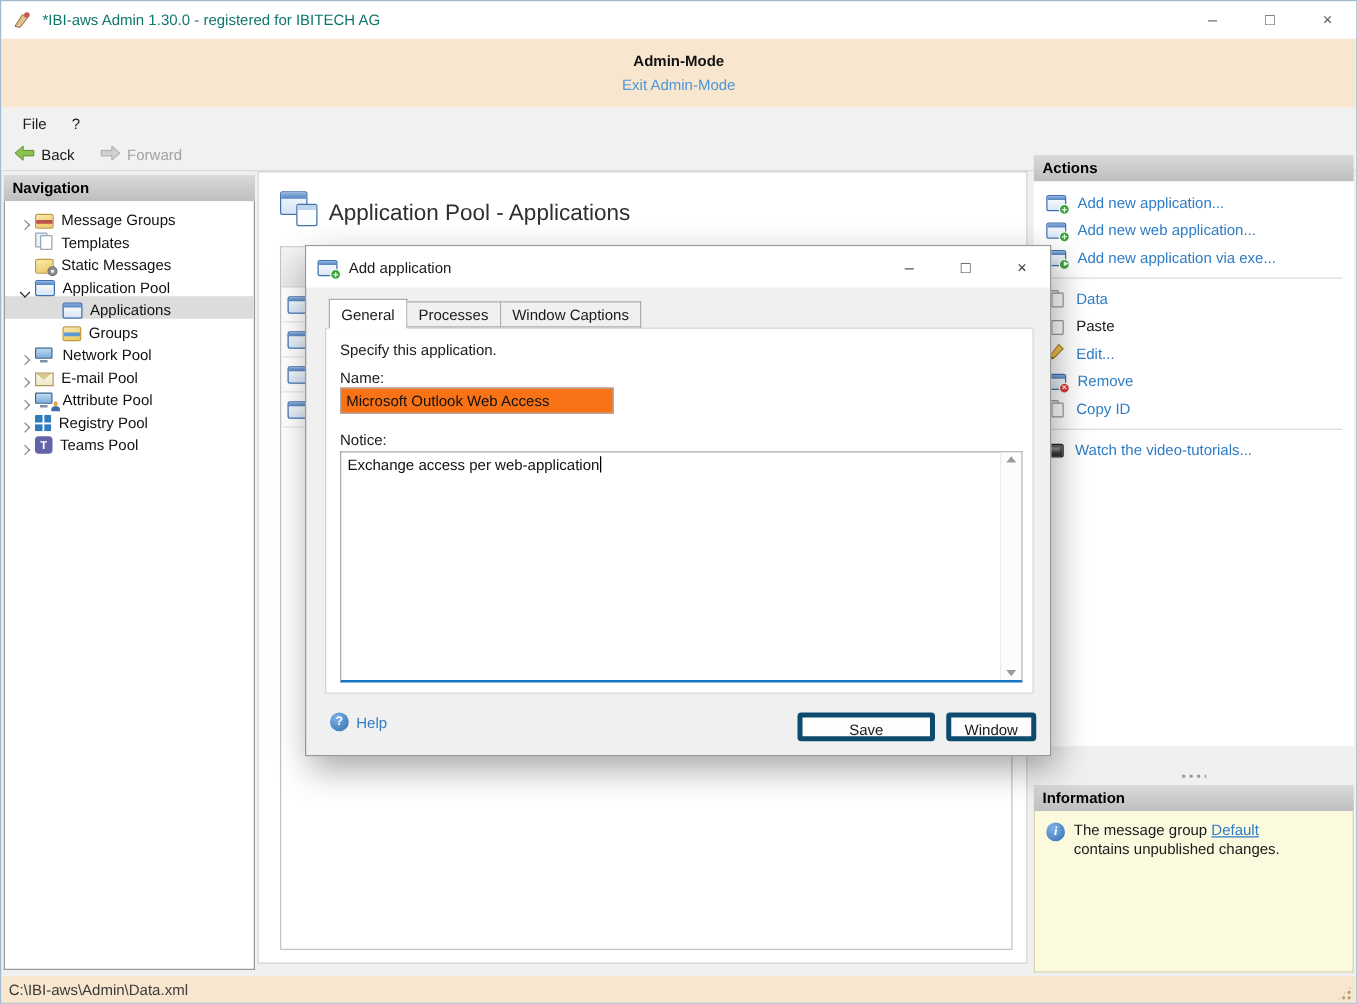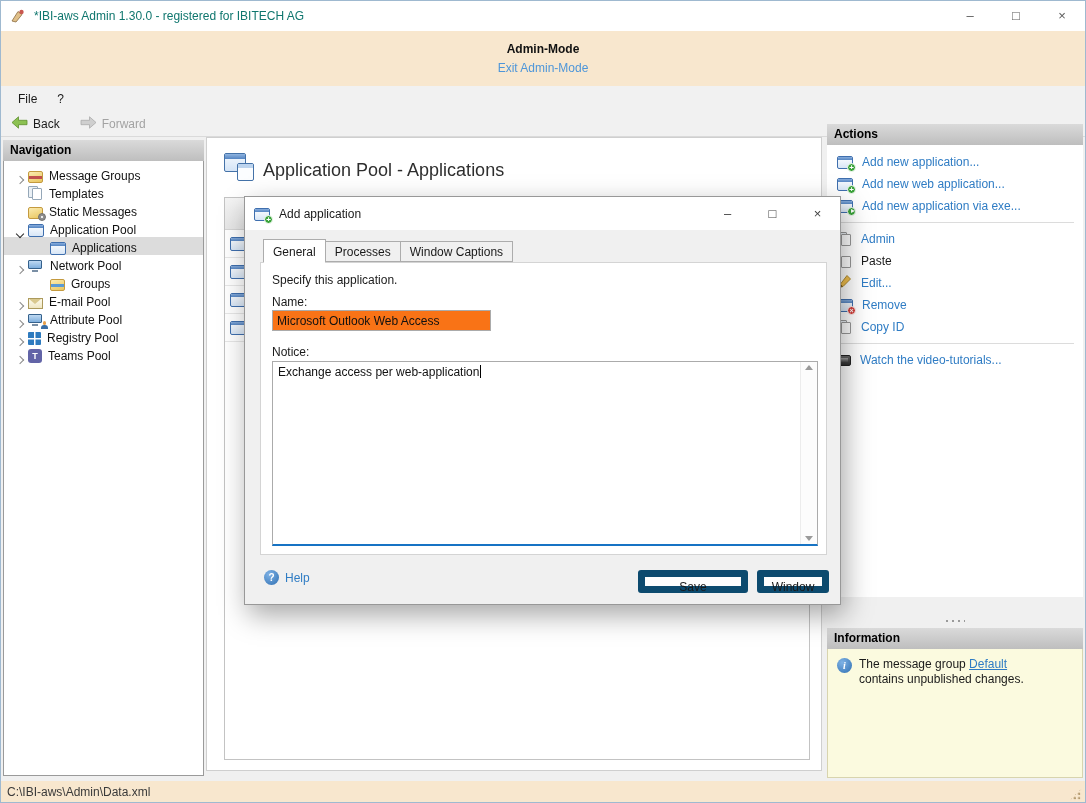--- a/index.html
+++ b/index.html
@@ -87,21 +87,21 @@
   .dlabel{position:absolute;font-size:12px;color:#1a1a1a;}
   .dinput{position:absolute;left:11px;top:47px;width:219px;height:21px;border:1px solid #ABABAB;background:#f97316;font-size:12px;font-family:"Liberation Sans",sans-serif;padding:0 4px;color:#111;}
   .dnotice{position:absolute;left:11px;top:98px;width:546px;height:185px;background:#fff;border:1px solid #ABABAB;border-bottom:2px solid #1673C4;font-size:12px;color:#111;}
   .dnotice .ntext{position:absolute;left:5px;top:3px;right:22px;}
   .caret{display:inline-block;width:1px;height:13px;background:#000;vertical-align:-2px;margin-left:1px;}
   .nsb{position:absolute;top:0;right:0;bottom:0;width:17px;background:#FCFCFC;border-left:1px solid #ECECEC;display:flex;flex-direction:column;justify-content:space-between;align-items:center;padding:3px 0;}
   .tri-up{width:0;height:0;border-left:4px solid transparent;border-right:4px solid transparent;border-bottom:5px solid #9A9A9A;cursor:pointer;}
   .tri-dn{width:0;height:0;border-left:4px solid transparent;border-right:4px solid transparent;border-top:5px solid #9A9A9A;cursor:pointer;}
   .dfoot{position:absolute;left:0;right:0;bottom:0;height:51px;}
   .dhelp{position:absolute;left:19px;top:17px;display:flex;align-items:center;gap:6px;font-size:12px;color:#2F7CC4;cursor:pointer;}
-  .dbtn{position:absolute;top:17px;height:23px;background:#FDFDFD;border:7px solid #0c4a6e;border-radius:3px;font-size:12px;color:#1a1a1a;text-align:center;line-height:21px;cursor:pointer;}
+  .dbtn{position:absolute;top:17px;height:23px;background:#FDFDFD;border:4px solid #0c4a6e;border-radius:3px;font-size:12px;color:#1a1a1a;text-align:center;line-height:21px;cursor:pointer;}
   .dbtn.save{left:393px;width:110px;}
   .dbtn.cancel{left:512px;width:72px;}
 
   
   .winicon{position:relative;width:16px;height:13px;border:1px solid #3F6FAE;border-radius:2px;background:linear-gradient(#FDFEFF,#D8E6F6);flex:none;}
   .winicon::before{content:"";position:absolute;left:0;right:0;top:0;height:3px;background:linear-gradient(#86ACDC,#5585C2);border-radius:1px 1px 0 0;}
   .badge{position:absolute;right:-4px;bottom:-4px;width:9px;height:9px;border-radius:50%;background:#3AA33A;border:1px solid #fff;color:#fff;font:bold 8px/8px "Liberation Sans",sans-serif;text-align:center;}
   .badge.red{background:#D43F3A;font-size:7px;line-height:7px;}
   .badge.tri::after{content:"";position:absolute;left:2.5px;top:1.5px;border-left:4px solid #fff;border-top:2.5px solid transparent;border-bottom:2.5px solid transparent;}
   .boxicon{position:relative;width:15px;height:12px;border:1px solid #C49A3F;border-radius:2px;background:linear-gradient(160deg,#FBEBB0,#E9C65E);flex:none;}
@@ -202,35 +202,35 @@
         <span class="chvbox">
             <span class="chv exp"></span>
           </span>
         <span class="nicon winicon"></span>
         <span>Application Pool</span>
       </div>
       <div class="trow lvl1 sel">
         <span class="nicon winicon"></span>
         <span>Applications</span>
       </div>
+      <div class="trow lvl1">
+        <span class="nicon boxicon">
+            <span class="band blue"></span>
+          </span>
+        <span>Groups</span>
+      </div>
       <div class="trow">
         <span class="chvbox">
             <span class="chv"></span>
           </span>
         <span class="nicon monitor">
             <span class="scr"></span>
             <span class="std"></span>
           </span>
         <span>Network Pool</span>
-      </div>
-      <div class="trow lvl1">
-        <span class="nicon boxicon">
-            <span class="band blue"></span>
-          </span>
-        <span>Groups</span>
       </div>
       <div class="trow">
         <span class="chvbox">
             <span class="chv"></span>
           </span>
         <span class="nicon" style="position:relative;width:15px;height:11px;border:1px solid #AC9A5C;background:linear-gradient(#FDFBEF,#EFE6C2);flex:none;">
           <span style="position:absolute;left:0;top:0;border-left:6.5px solid transparent;border-right:6.5px solid transparent;border-top:5px solid #D9C88E;"></span>
         </span>
         <span>E-mail Pool</span>
       </div>
@@ -305,21 +305,21 @@
             <span class="badge tri"></span>
           </span>
         <span>Add new application via exe...</span>
       </div>
       <div class="asep"></div>
       <div class="arow">
         <span class="papericon" style="width:15px;">
             <i class="b" style="border-color:#9A9A9A;"></i>
             <i class="f" style="border-color:#9A9A9A;"></i>
           </span>
-        <span>Admin</span>
+        <span>Data</span>
       </div>
       <div class="arow plain">
         <span class="papericon single">
             <i class="f" style="border-color:#9A9A9A;"></i>
           </span>
         <span>Paste</span>
       </div>
       <div class="arow">
         <span style="flex:none;"><svg width="15" height="15" viewBox="0 0 15 15">
               <polygon points="10,1.5 13.5,5 6,12.5 2.5,13.5 3.5,10" fill="#F2C04E" stroke="#A98428" stroke-width="0.9"></polygon>

